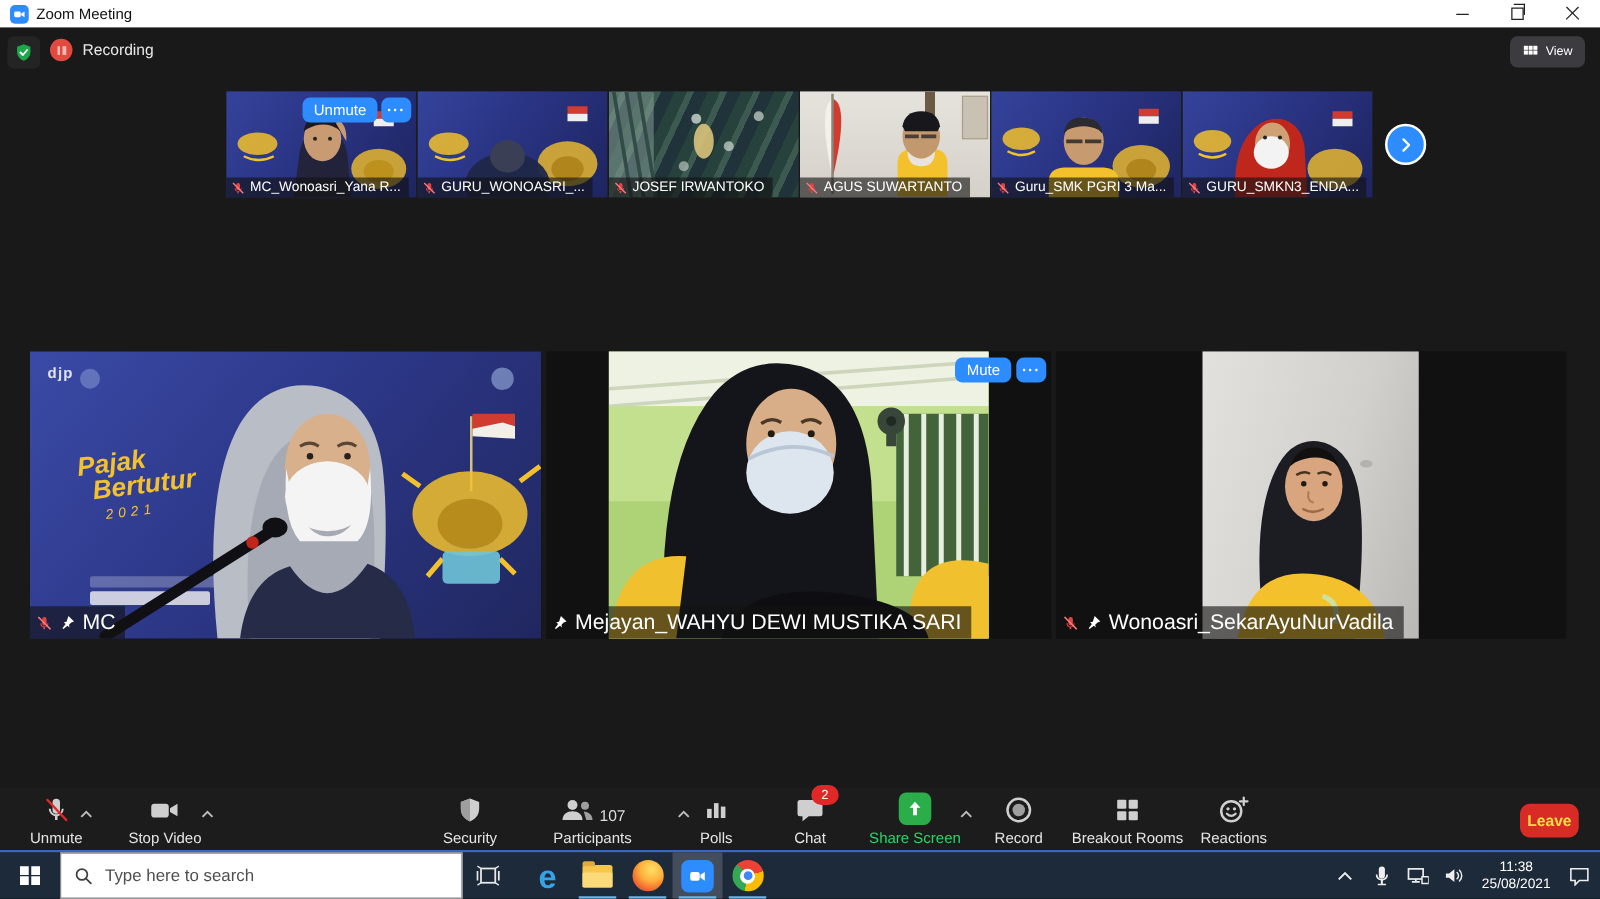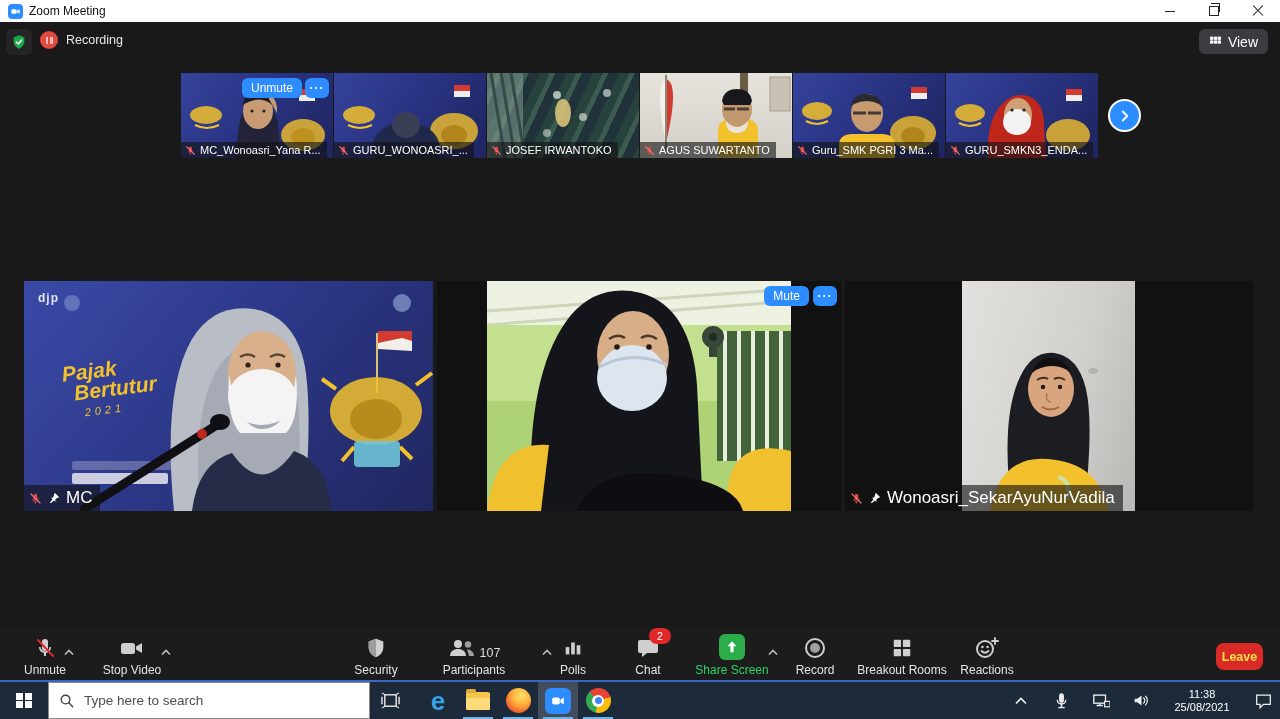--- a/index.html
+++ b/index.html
@@ -21,21 +21,21 @@
   .glyph-close::before{transform:rotate(45deg);}
   .glyph-close::after{transform:rotate(-45deg);}
 
   
   .infobar{position:absolute;top:22px;left:0;width:1280px;height:40px;background:#191919;}
   .shield-btn{position:absolute;left:6px;top:7px;width:26px;height:26px;border-radius:5px;background:#242424;display:flex;align-items:center;justify-content:center;}
   .rec-wrap{position:absolute;left:40px;top:9px;display:flex;align-items:center;gap:8px;}
   .rec-dot{width:18px;height:18px;border-radius:9px;background:#e04a3f;display:flex;align-items:center;justify-content:center;gap:2px;}
   .rec-dot i{display:block;width:2.5px;height:7px;background:#f7b9b4;}
   .rec-label{color:#e8e8e8;font-size:12.5px;}
-  .view-btn{position:absolute;right:12px;top:7px;height:25px;padding:0 10px;border-radius:6px;background:#3c3c40;display:flex;align-items:center;gap:6px;color:#fff;font-size:14px;}
+  .view-btn{position:absolute;right:12px;top:7px;height:25px;padding:0 10px;border-radius:6px;background:#3c3c40;display:flex;align-items:center;gap:6px;color:#fff;font-size:10px;}
 
   
   .strip-tile{position:absolute;top:73px;width:152px;height:85px;overflow:hidden;background:#222;}
   .stage-tile{position:absolute;top:281px;height:230px;overflow:hidden;background:#0d0d0d;}
   .vid{position:absolute;inset:0;overflow:hidden;}
   .navybg{background:linear-gradient(125deg,#34439b 0%,#2a3484 45%,#1e2560 100%);}
   .tile-label{position:absolute;left:0;bottom:0;max-width:100%;display:flex;align-items:center;gap:4px;background:rgba(18,18,18,.62);color:#fff;font-size:11px;padding:2px 6px 2px 4px;white-space:nowrap;overflow:hidden;}
   .stage-label{font-size:17px;padding:3px 8px 3px 5px;gap:6px;}
   .bluebtn{background:#2d8cff;color:#fff;font-size:12px;border-radius:6px;height:20px;display:flex;align-items:center;justify-content:center;padding:0 9px;}
   .morebtn{width:24px;padding:0;font-weight:bold;letter-spacing:1px;}
@@ -66,21 +66,21 @@
   .underline{position:absolute;bottom:0;left:5px;right:5px;height:2px;background:#6cb5e8;}
   .zoomapp{width:26px;height:26px;border-radius:6px;background:#2d8cff;display:flex;align-items:center;justify-content:center;}
   .edge-e{font-size:26px;font-weight:bold;color:#35a3e8;line-height:26px;}
   .folder{position:relative;width:24px;height:18px;background:#f7c64c;border-radius:2px;}
   .folder::before{content:"";position:absolute;top:-3px;left:0;width:10px;height:4px;background:#e2a93c;border-radius:2px 2px 0 0;}
   .folder::after{content:"";position:absolute;left:0;bottom:0;width:24px;height:12px;background:#fbda7a;border-radius:1px;}
   .firefox{width:25px;height:25px;border-radius:50%;background:radial-gradient(circle at 62% 30%,#ffe066 0%,#ffb13d 40%,#f0692e 70%,#c42e59 100%);}
   .chrome{position:relative;width:25px;height:25px;border-radius:50%;background:conic-gradient(from -45deg,#ea4335 0 33%,#fbbc05 33% 66%,#34a853 66% 100%);}
   .chrome::before{content:"";position:absolute;left:6.5px;top:6.5px;width:12px;height:12px;border-radius:50%;background:#fff;}
   .chrome::after{content:"";position:absolute;left:9px;top:9px;width:7px;height:7px;border-radius:50%;background:#4285f4;}
-  .tray{position:absolute;right:0;top:682px;height:37px;display:flex;align-items:center;gap:18px;padding-right:6px;}
+  .tray{position:absolute;right:0;top:682px;height:37px;display:flex;align-items:center;gap:7px;padding-right:6px;}
   .trayic{display:flex;align-items:center;justify-content:center;width:22px;height:37px;}
   .clock{color:#fff;font-size:11px;line-height:13px;text-align:center;width:64px;}
 </style>
 </head>
 <body>
 
 <div id="root">
 
   <div class="titlebar">
     <span class="zoom-badge">
@@ -354,20 +354,26 @@
         <path d="M122 58q8-6 16-1M154 57q8-5 16 1" stroke="#4a3826" stroke-width="2.6" fill="none"></path>
         <path d="M0 230q8-70 62-66l-8 66z" fill="#f0c02e"></path>
         <path d="M240 230q-4-76 64-60v60z" fill="#f0c02e"></path>
         <path d="M90 230q20-50 110-34 50 10 56 34z" fill="#0e0e12"></path>
       </svg>
     </div>
     <div class="abs" style="right:4px;top:5px;display:flex;gap:4px;">
       <span class="bluebtn">Mute</span>
       <span class="bluebtn morebtn">···</span>
     </div>
+    <div class="tile-label stage-label">
+      <svg width="12" height="12" viewBox="0 0 16 16">
+          <path d="M9 1l6 6-3 1-2.4 2.4.4 3-2-2L3.6 15l-1-1 3.4-4.4-2-2 3-.4L8 4z" fill="#fff"></path>
+        </svg>
+      <span>Mejayan_WAHYU DEWI MUSTIKA SARI</span>
+    </div>
   </div>
 
   <div class="stage-tile" style="left:845px;width:408px;background:#111;">
     <div class="vid" style="left:117px;width:173px;background:linear-gradient(105deg,#e3e1dd 0%,#d2d0cc 60%,#bab8b4 100%);">
       <svg class="abs" style="inset:0" width="173" height="230" viewBox="0 0 173 230">
         <ellipse cx="131" cy="90" rx="5" ry="3" fill="#b4b2ae"></ellipse>
         <path d="M50 230q-12-92 8-134 12-26 34-24 24 3 32 36 8 36-2 122z" fill="#1c1d22"></path>
         <ellipse cx="89" cy="108" rx="23" ry="28" fill="#d8a57e"></ellipse>
         <path d="M70 92q6-16 20-15 15 1 19 16l-4-4q-14-8-31 0z" fill="#12100f"></path>
         <circle cx="81" cy="106" r="2.2" fill="#241a12"></circle>

